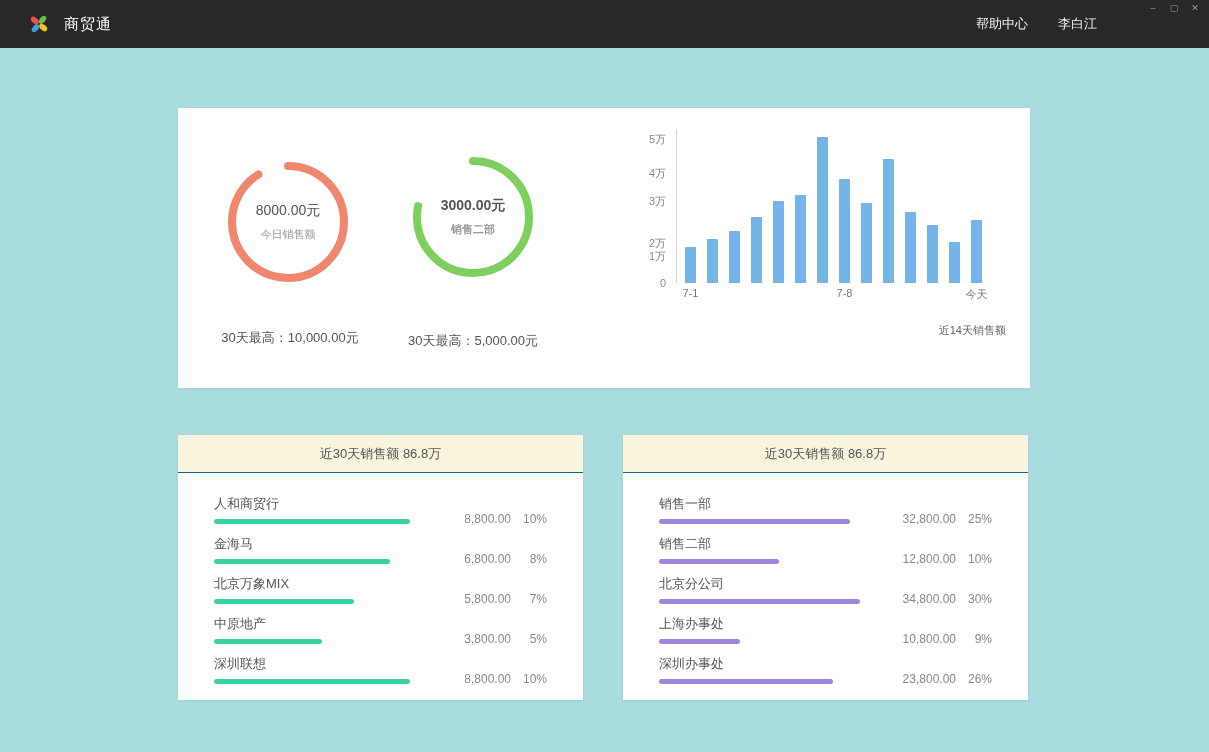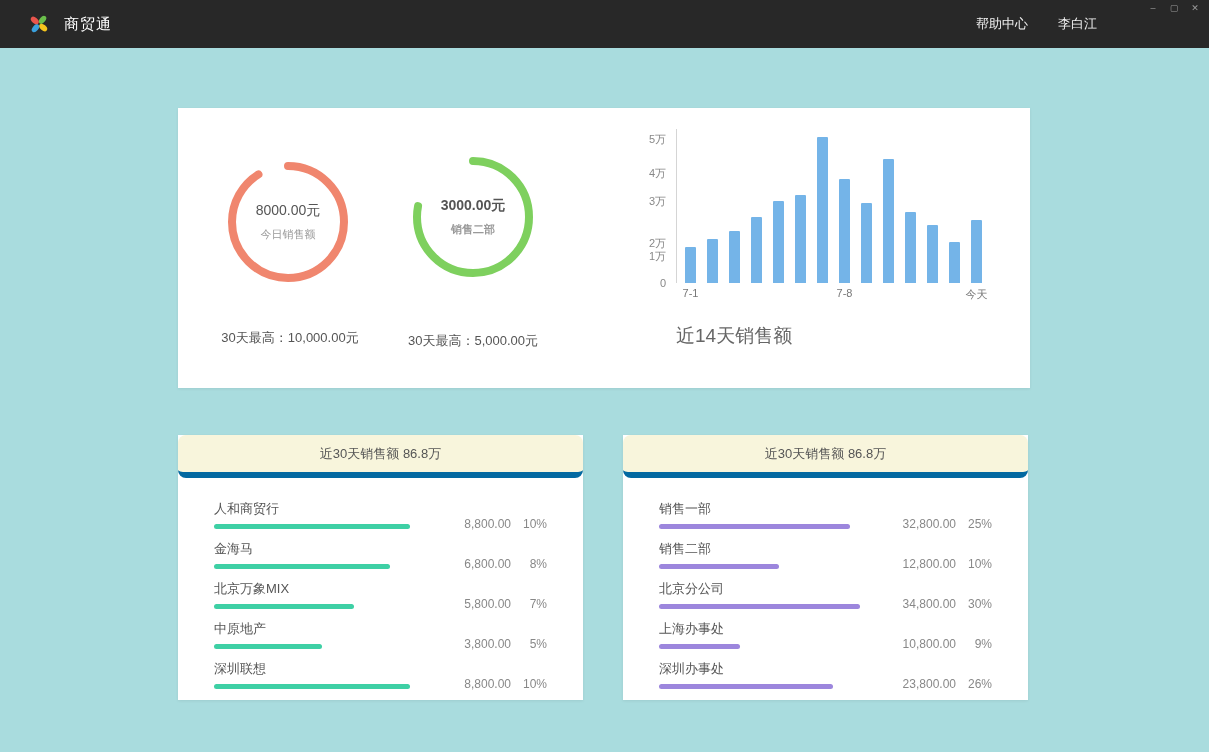--- a/index.html
+++ b/index.html
@@ -45,29 +45,29 @@
   .ytick{position:absolute;right:4px;font-size:11px;color:#888;line-height:14px;white-space:nowrap;}
   .bar-plot{
     position:absolute;left:48px;top:0;height:154px;
     border-left:1px solid #d5d5d5;
     display:flex;align-items:flex-end;gap:11px;padding-left:8px;
   }
   .bar{width:11px;border-radius:1px 1px 0 0;}
   .bar-xlabels{position:absolute;left:49px;top:158px;display:flex;gap:11px;padding-left:8px;}
   .bar-xlab{width:11px;display:flex;justify-content:center;}
   .bar-xlab span{font-size:11px;color:#777;white-space:nowrap;}
-  .chart-caption{position:absolute;left:498px;top:215px;width:330px;text-align:left;font-size:19px;color:#666;}
+  .chart-caption{position:absolute;left:498px;top:215px;width:330px;text-align:right;font-size:11px;color:#666;}
   
   .rank-card{top:435px;width:405px;height:265px;}
   .rank-card-left{left:178px;}
   .rank-card-right{left:623px;}
   .rank-header{
-    height:37px;background:#f8f5dc;border-bottom:6px solid #0369a1;
+    height:37px;background:#f8f5dc;border-bottom:1px solid #0369a1;
     display:flex;align-items:center;justify-content:center;
-    font-size:13px;color:#555;border-radius:8px;
+    font-size:13px;color:#555;
   }
   .rank-body{padding:24px 36px 0 36px;}
   .rank-row{position:relative;height:40px;}
   .rank-name{font-size:13px;color:#555;line-height:14px;}
   .rank-track{width:245px;margin-top:8px;}
   .rank-bar{height:5px;border-radius:2.5px;}
   .rank-val{position:absolute;right:0;top:15px;font-size:12px;color:#888;}
   .rank-val .pct{display:inline-block;width:36px;text-align:right;}
 </style>
 </head>

